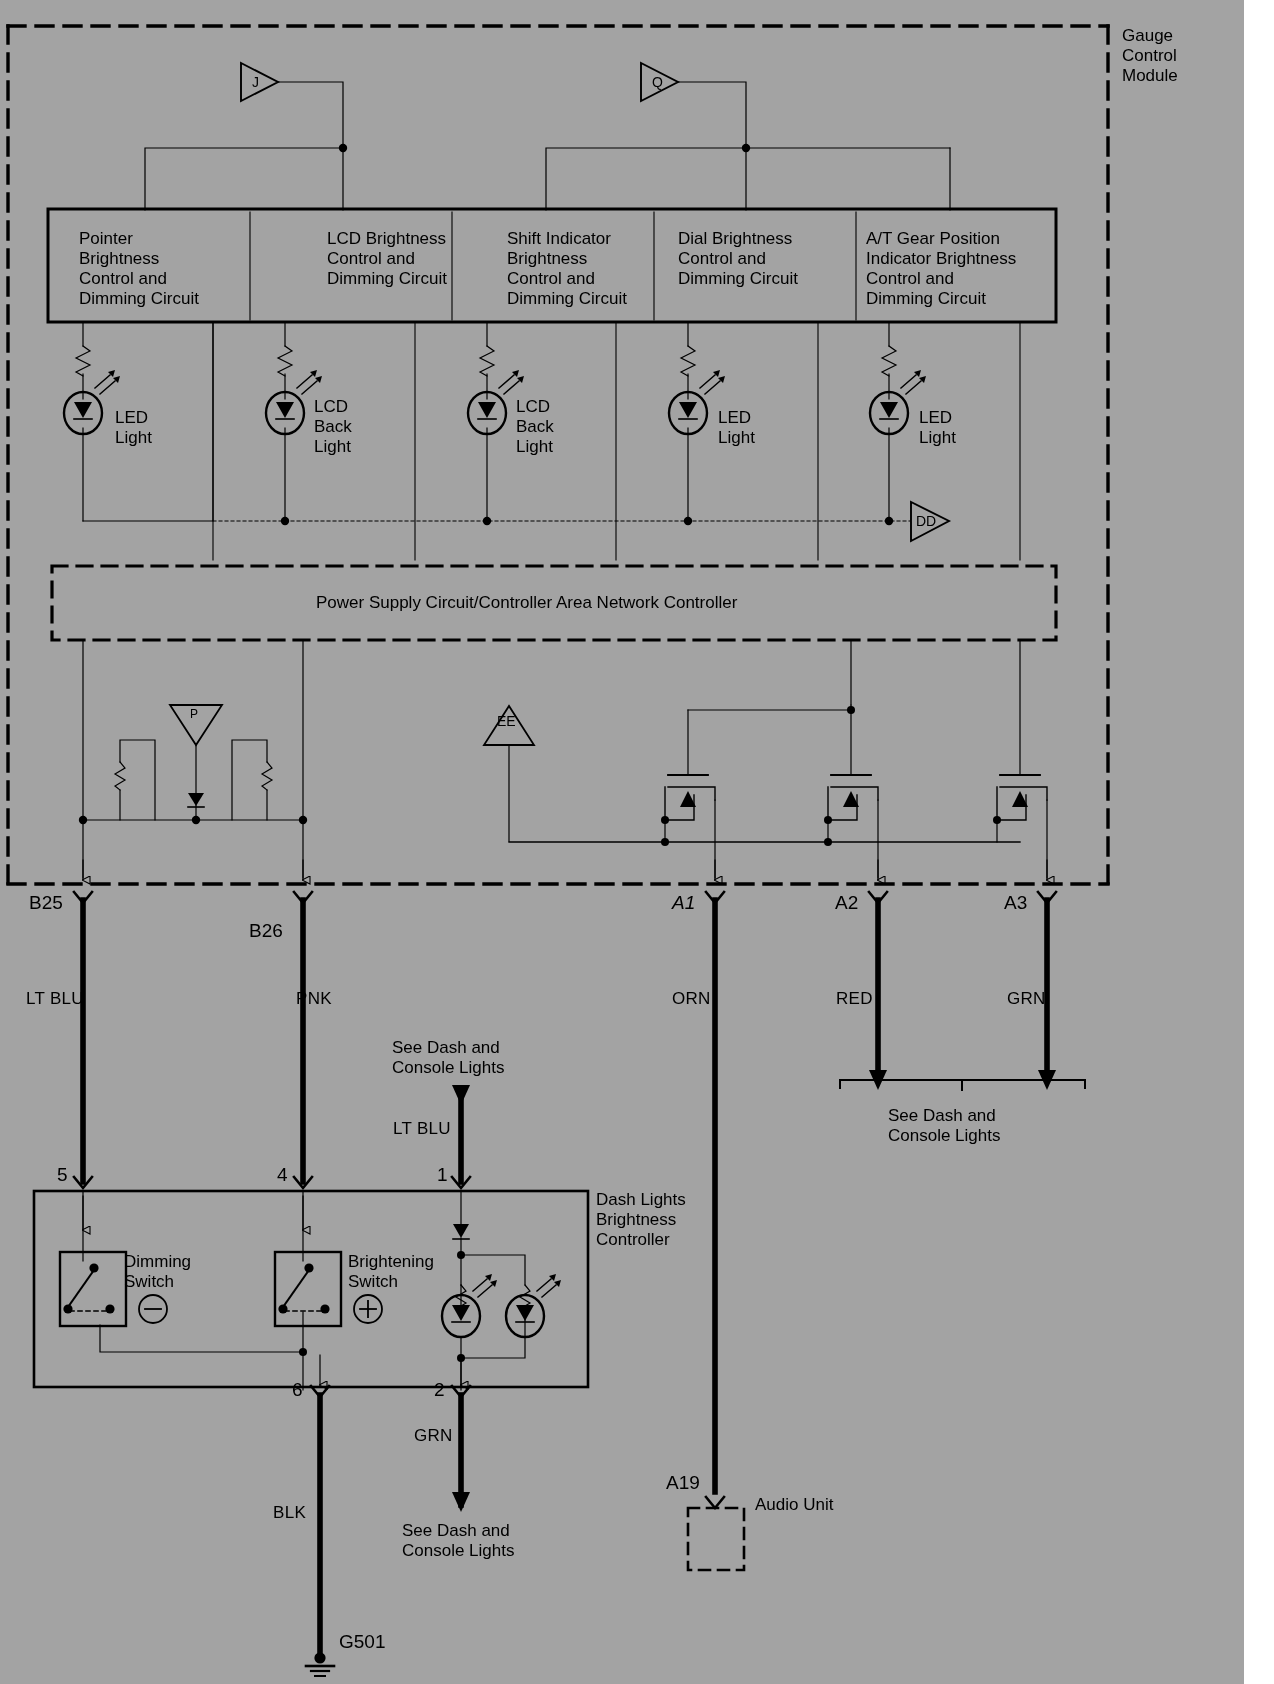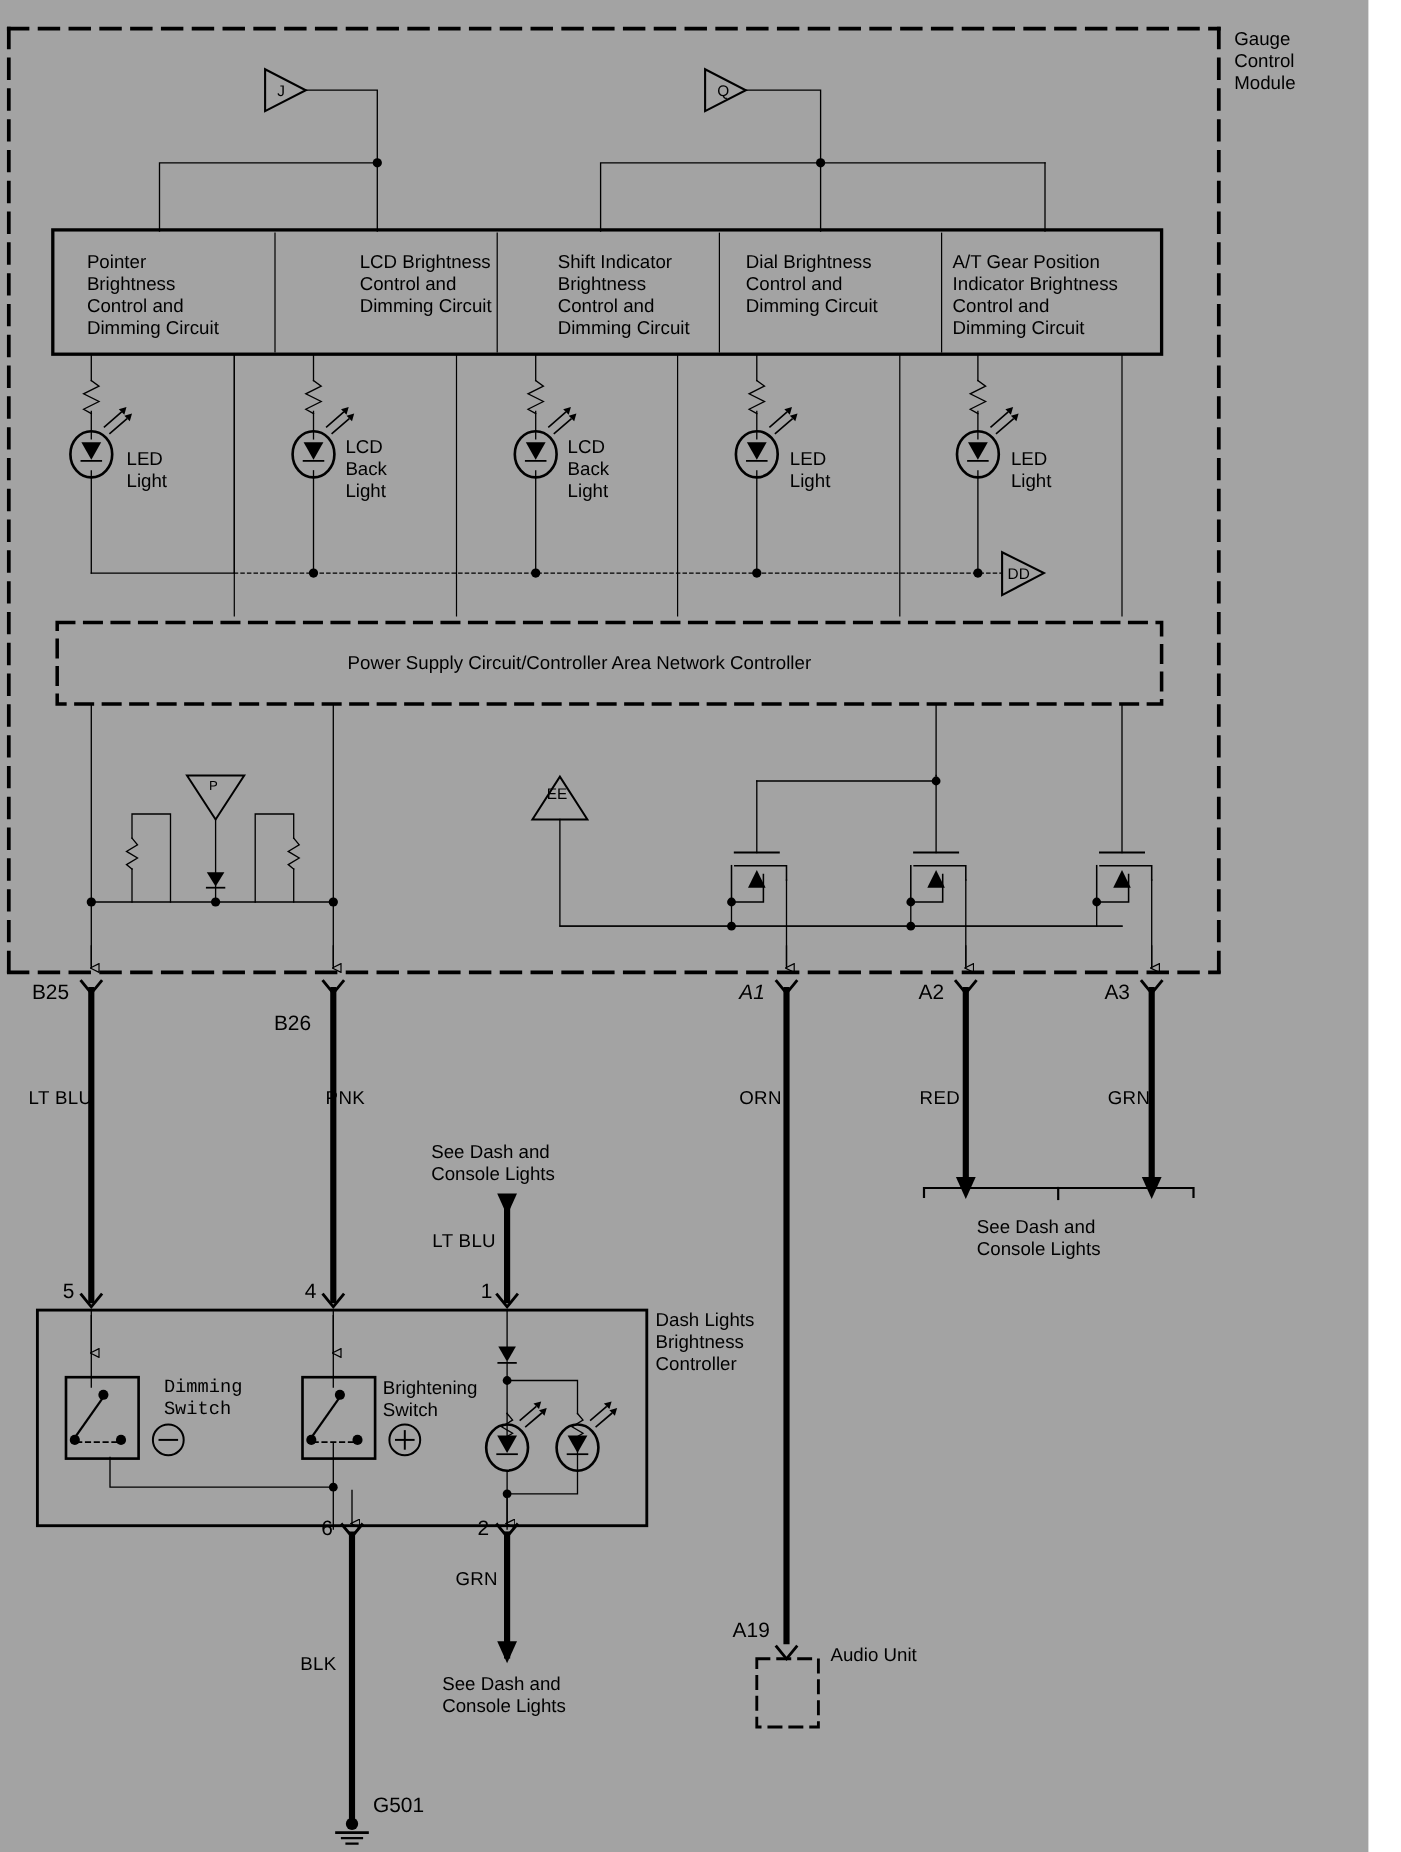--- a/index.html
+++ b/index.html
@@ -522,21 +522,21 @@
 Console Lights</div>
 
   <div class="lbl lbl-pin" style="left:57px; top:1165px;">5</div>
   <div class="lbl lbl-pin" style="left:277px; top:1165px;">4</div>
   <div class="lbl lbl-pin" style="left:437px; top:1165px;">1</div>
 
   <div class="lbl" style="left:560px; top:1190px;margin-left:36px;">Dash Lights
 Brightness
 Controller</div>
 
-  <div class="lbl" style="left:149px; top:1252px;font-family:Liberation Mono, monospace;">Dimming
+  <div class="lbl" style="left:124px; top:1252px;">Dimming
 Switch</div>
   <div class="lbl" style="left:348px; top:1252px;">Brightening
 Switch</div>
 
   <div class="lbl lbl-pin" style="left:292px; top:1380px;">6</div>
   <div class="lbl lbl-pin" style="left:434px; top:1380px;">2</div>
 
   <div class="lbl lbl-sm" style="left:273px; top:1505px;">BLK</div>
   <div class="lbl lbl-sm" style="left:414px; top:1428px;">GRN</div>
 

